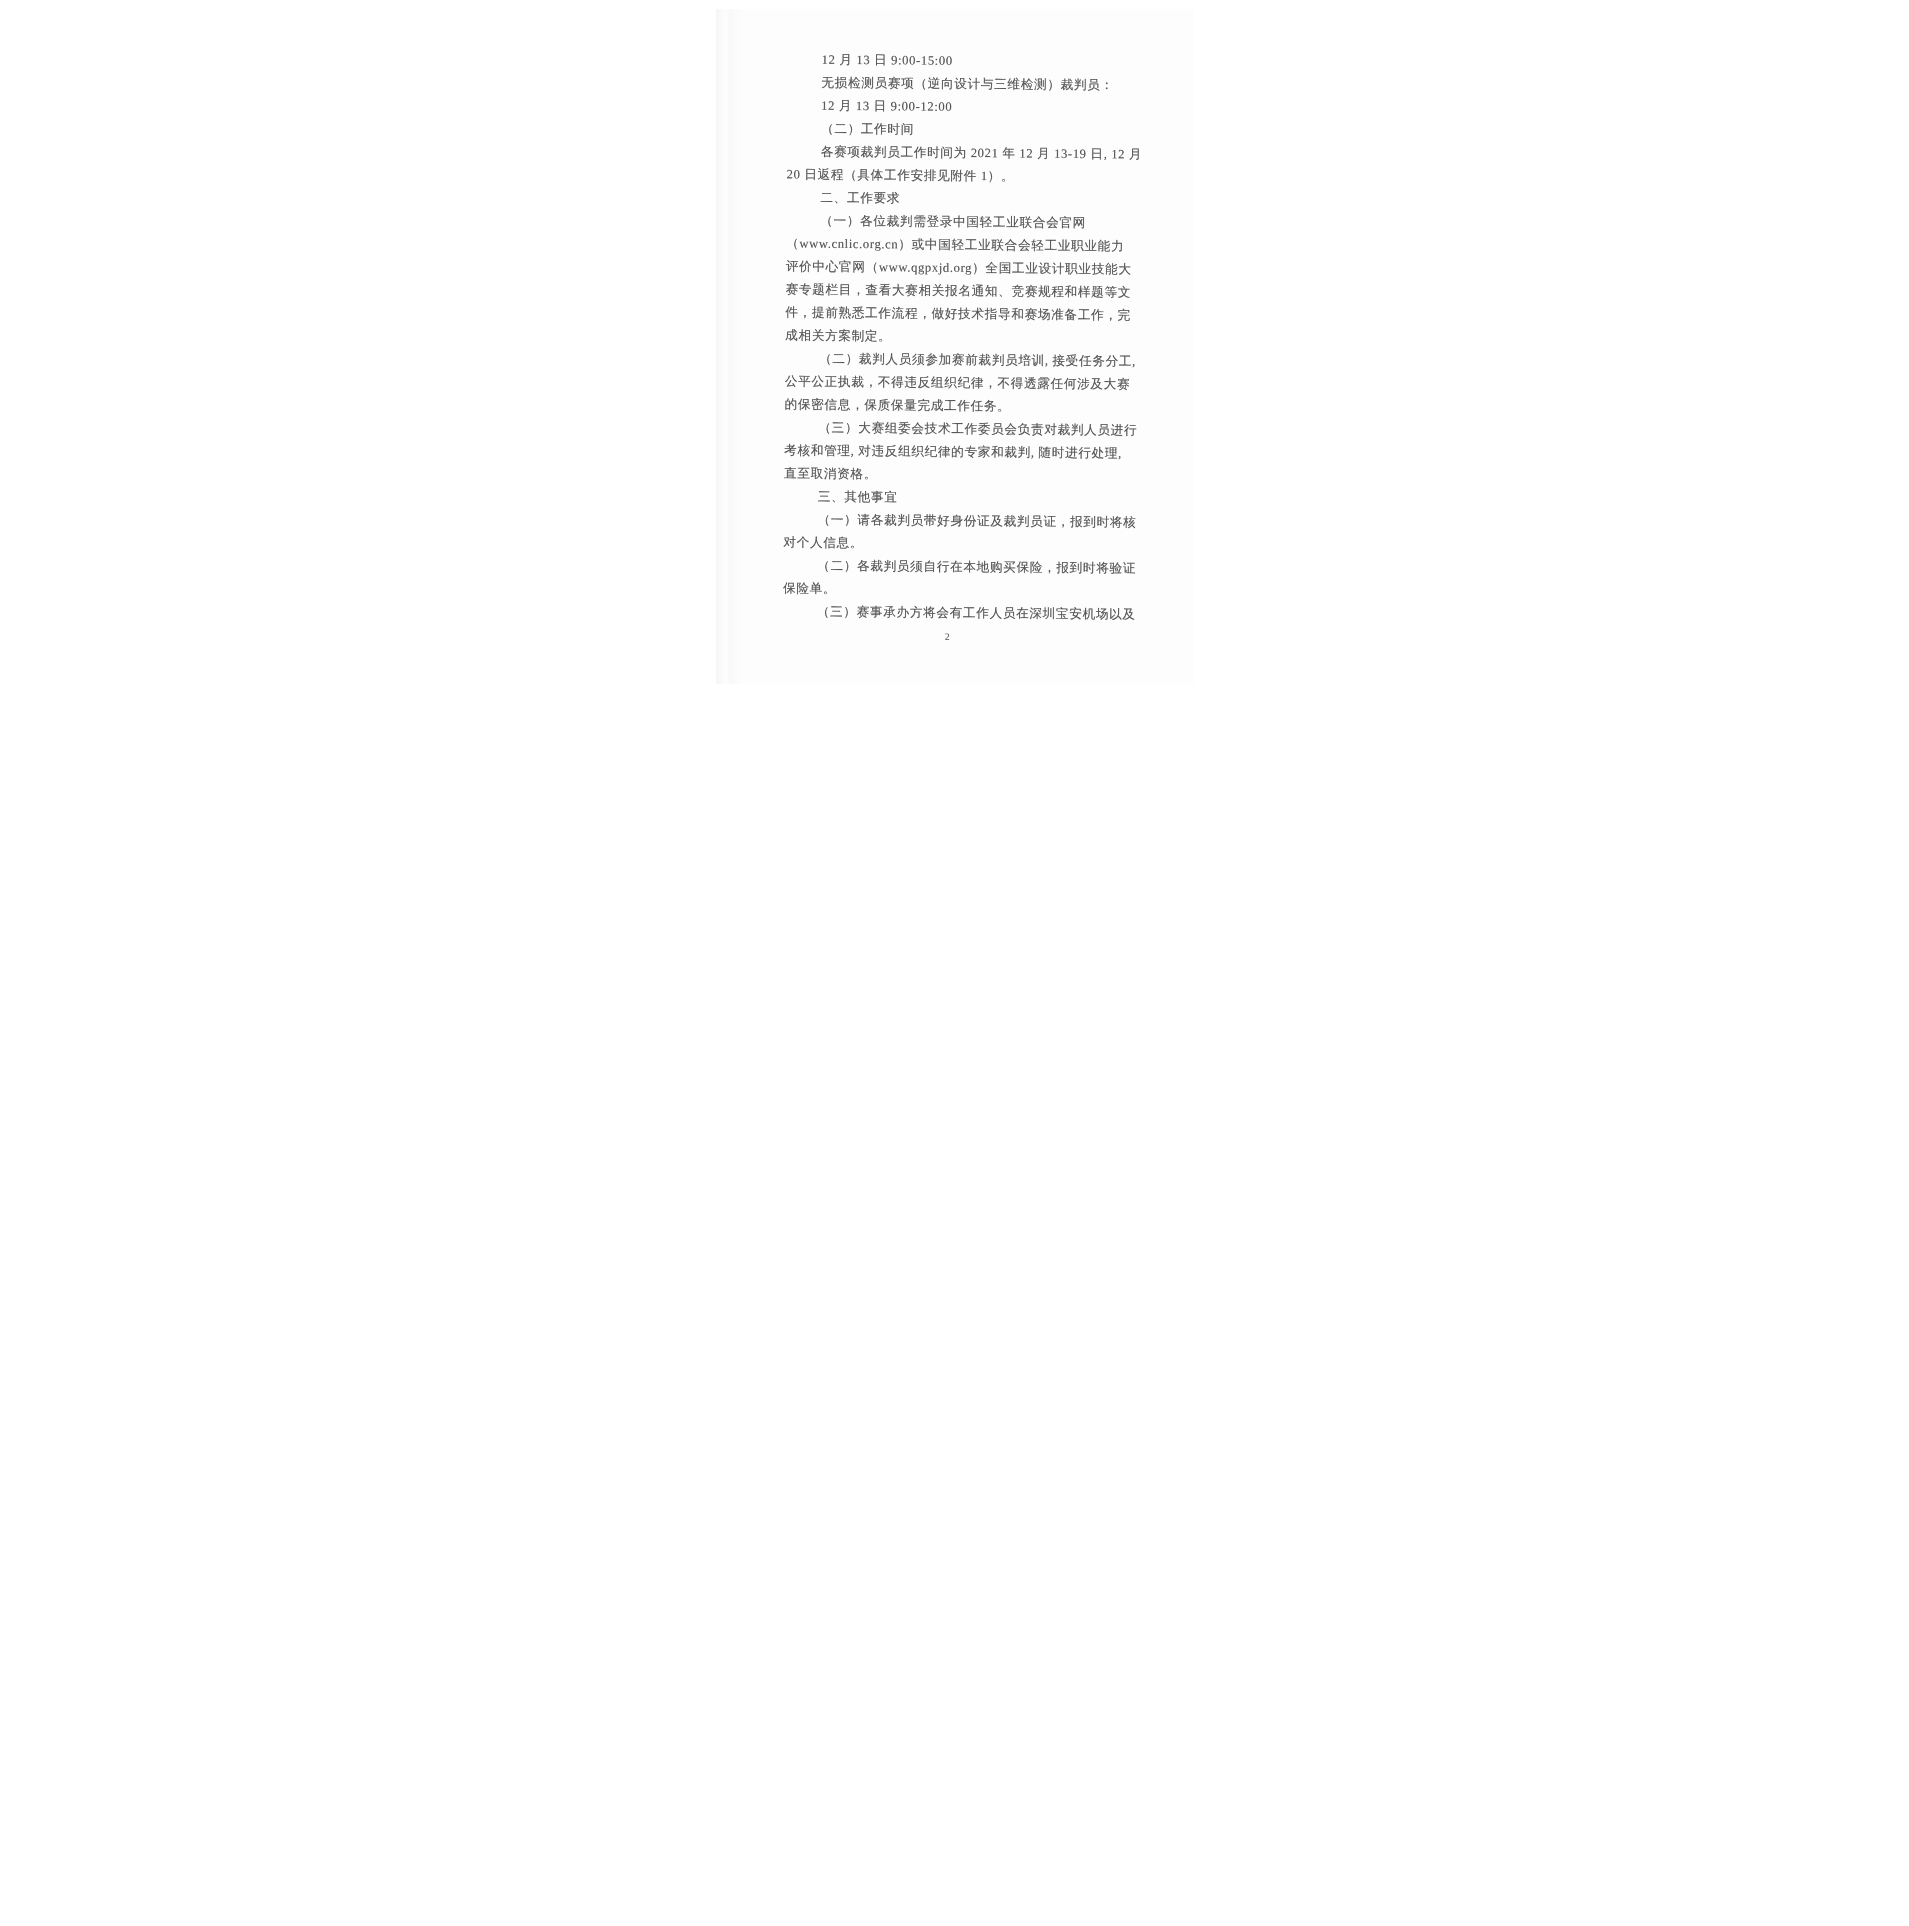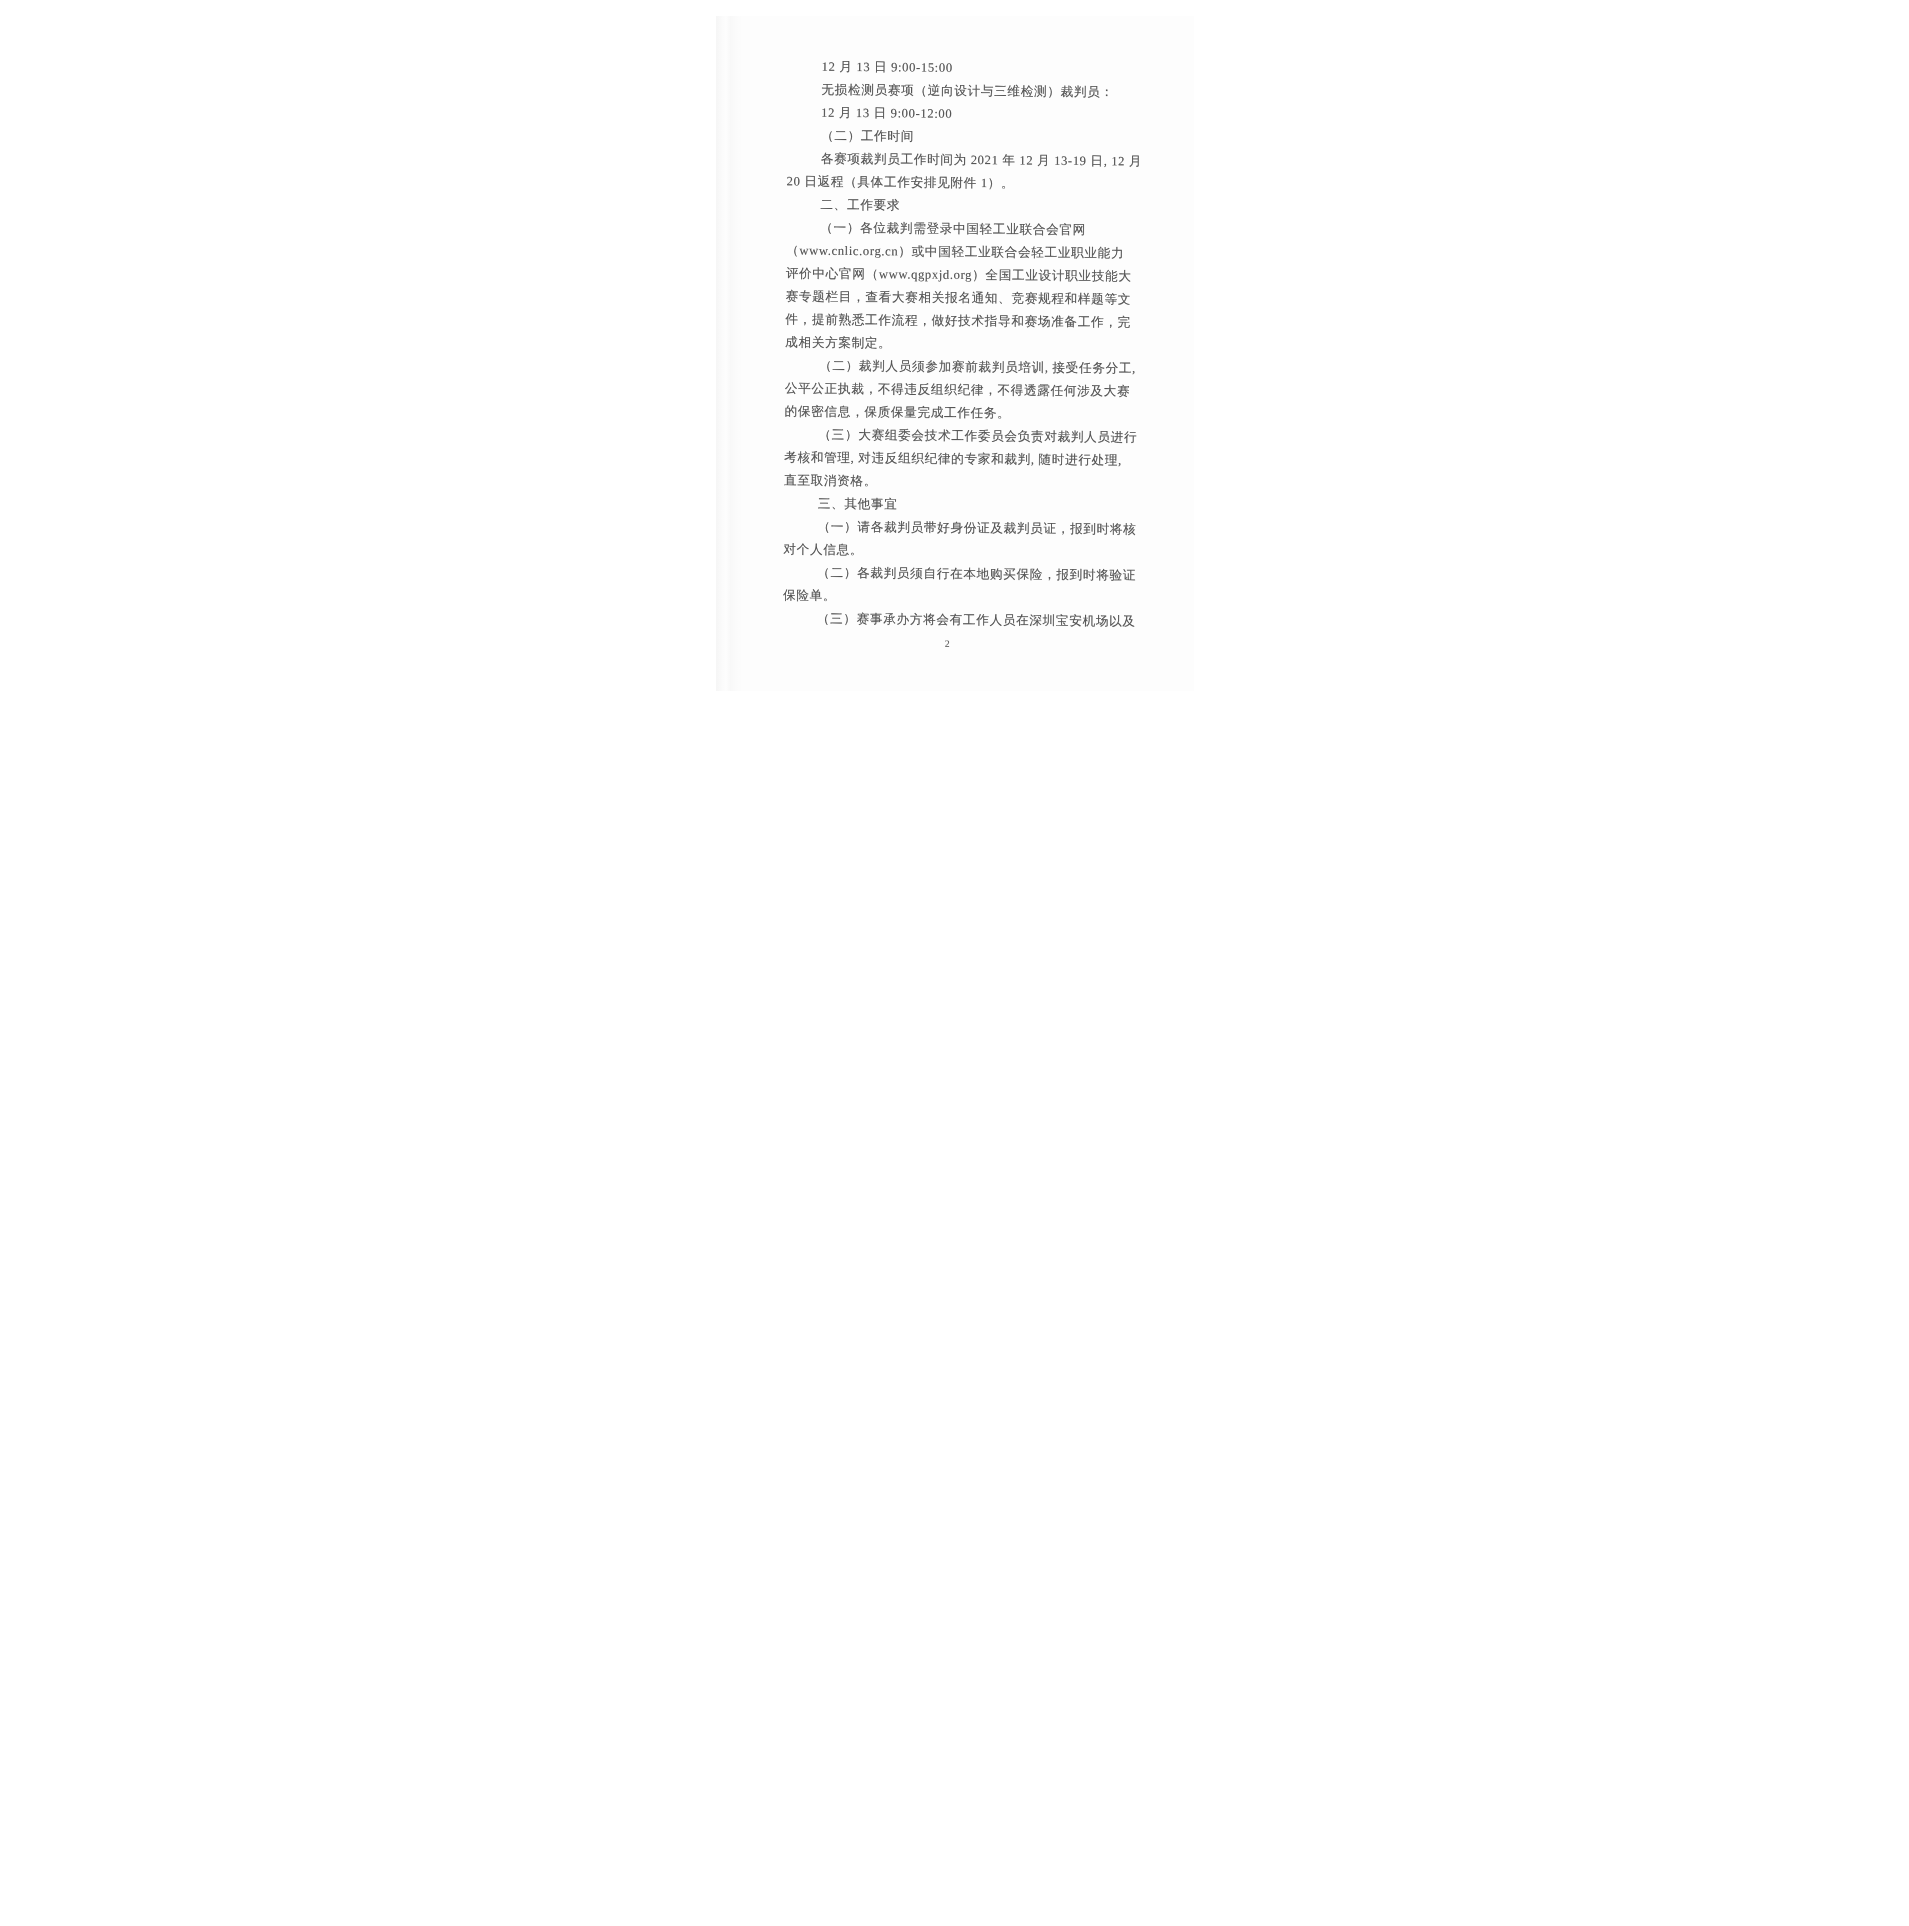--- a/index.html
+++ b/index.html
@@ -6,21 +6,21 @@
 
   html, body {
     background: #ffffff;
     font-family: "Liberation Serif", serif;
   }
 
   .page {
     position: relative;
     width: 478px;
     height: 675px;
-    margin: 16px auto;
+    margin: 9px auto;
     background: #fdfdfd;
     overflow: hidden;
   }
 
   
   .scan-streak {
     position: absolute;
     top: 0;
     bottom: 0;
     left: 0;

